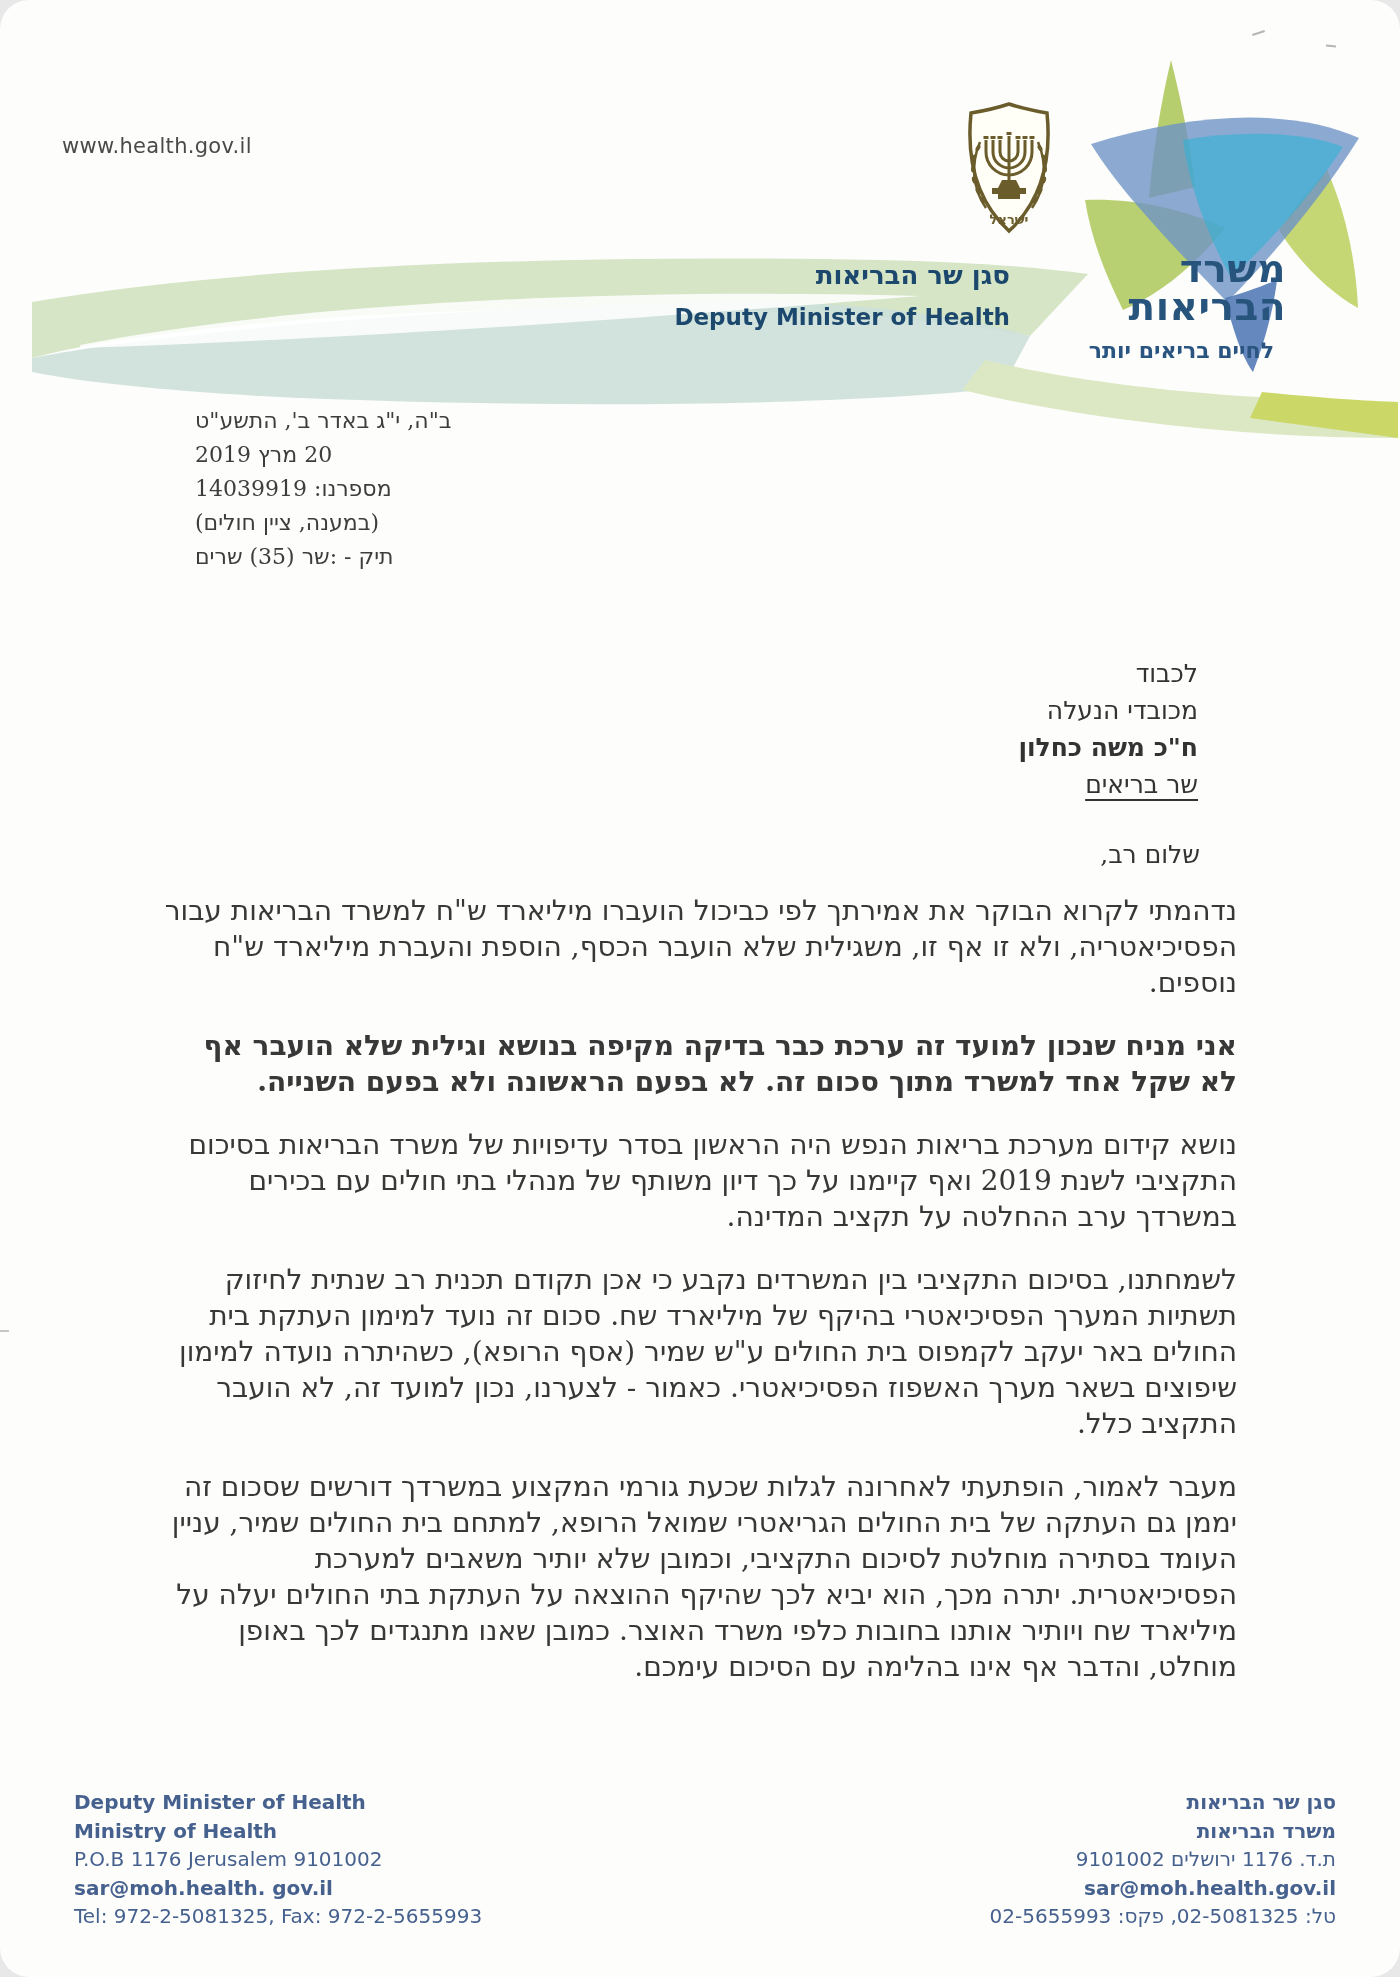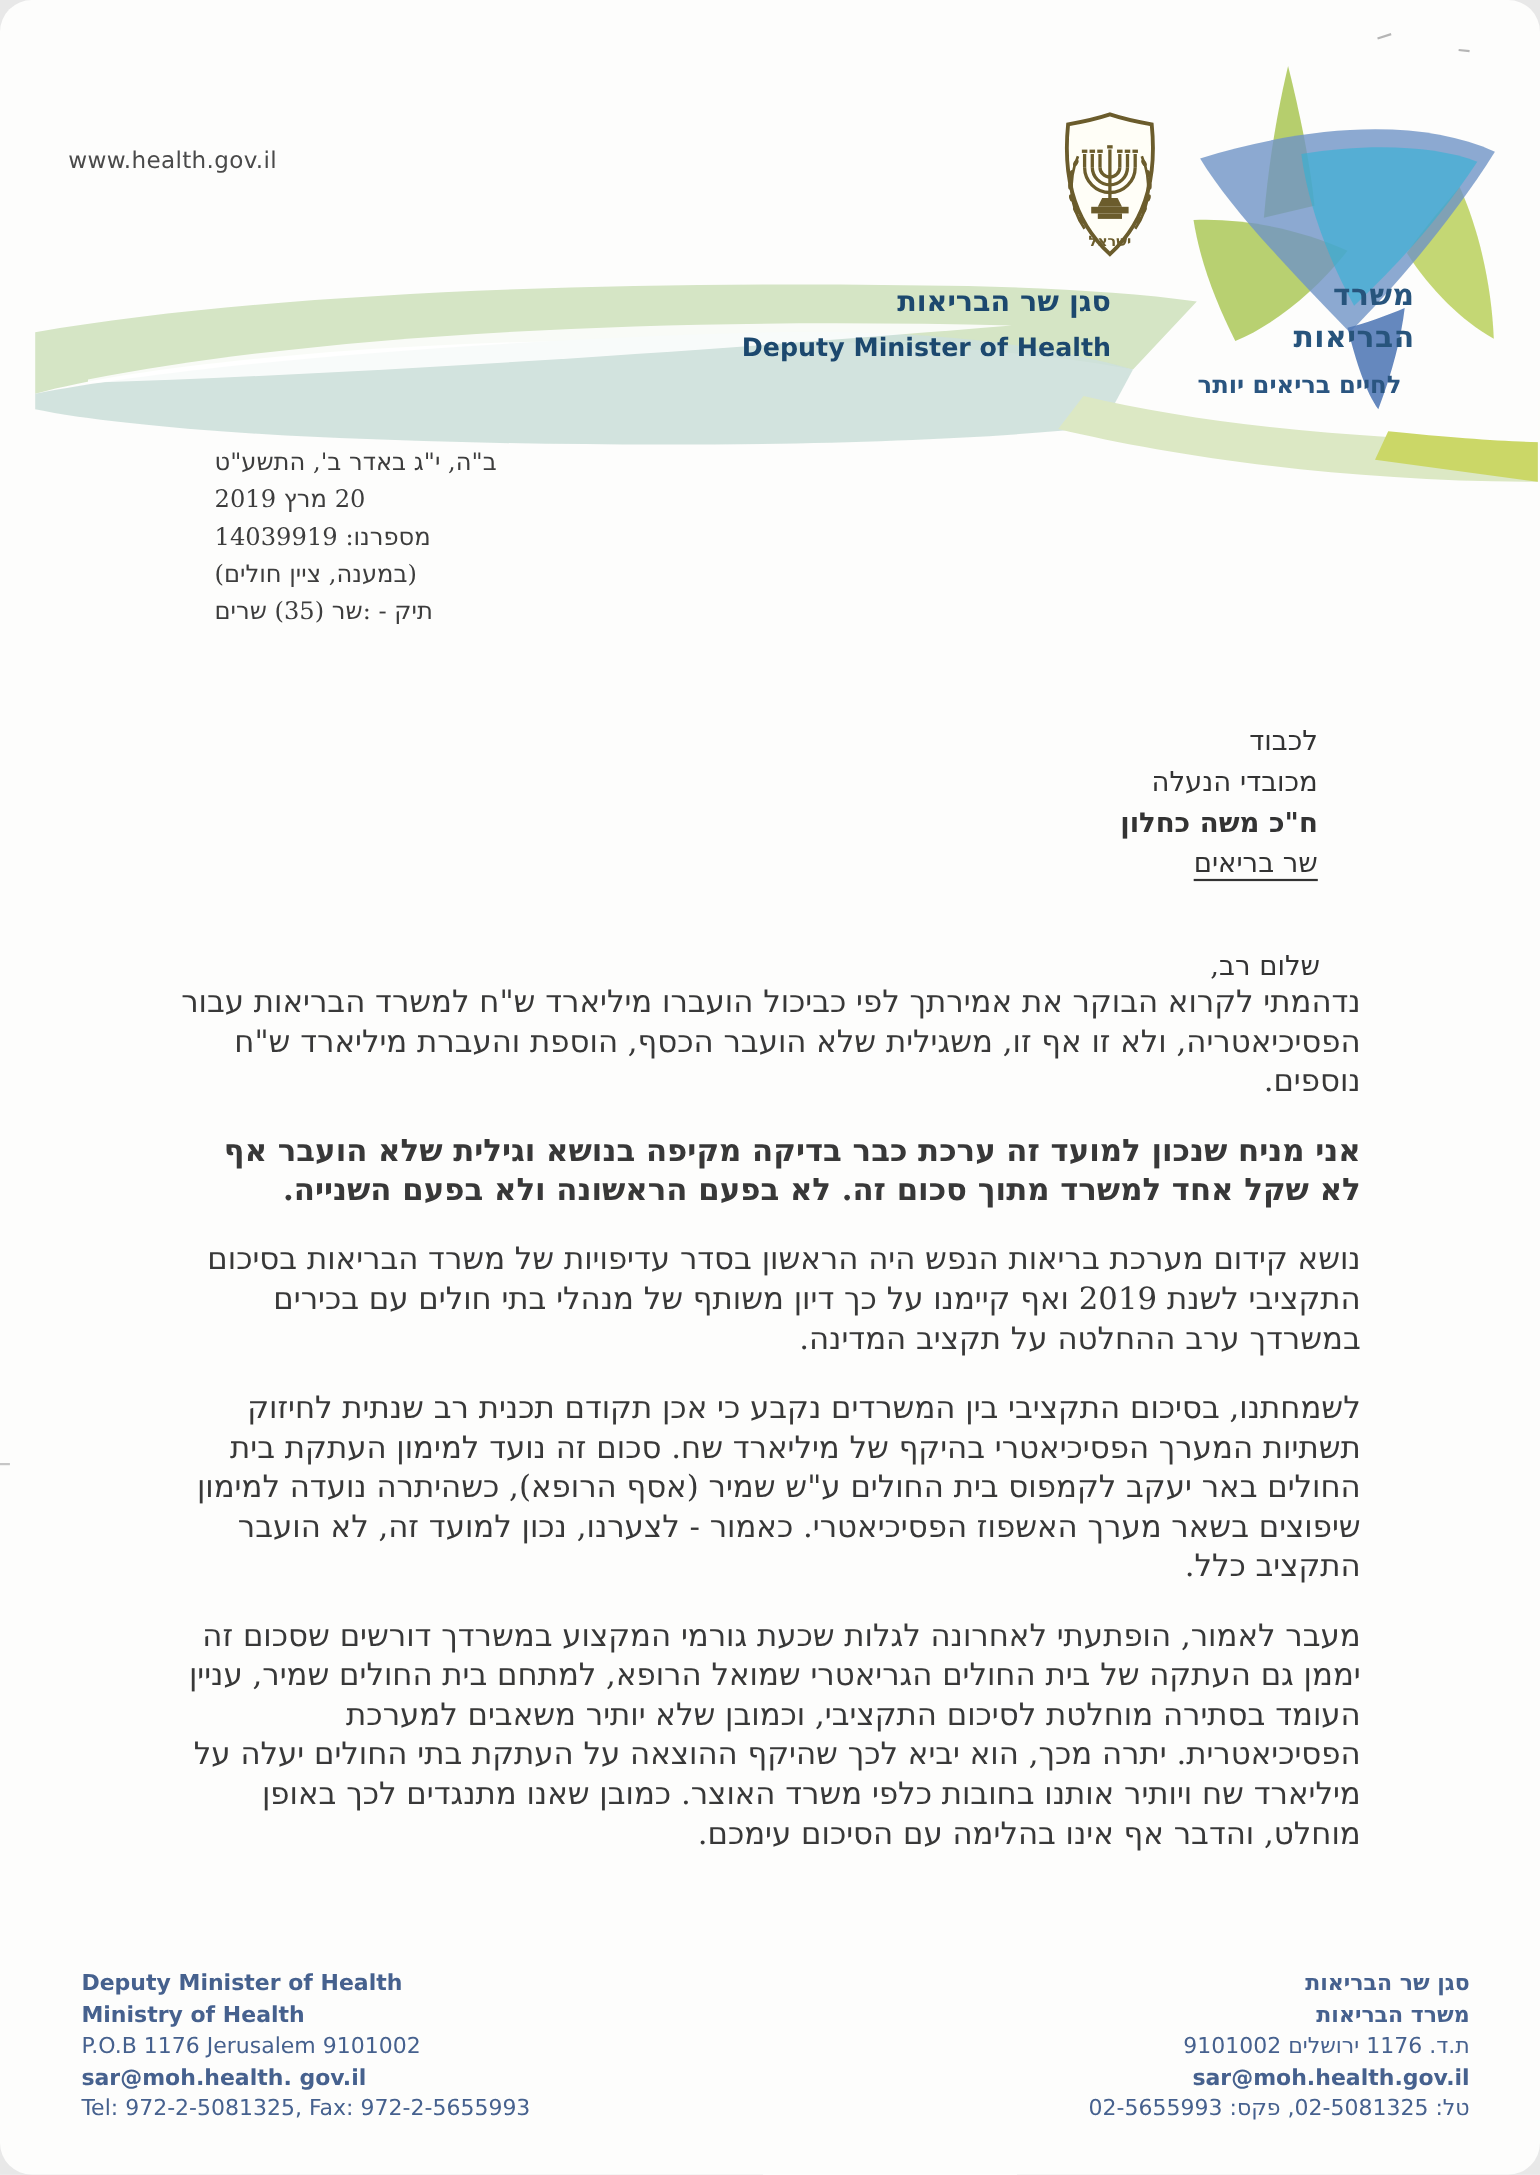--- a/index.html
+++ b/index.html
@@ -8,30 +8,30 @@
     background:#fdfdfc;overflow:hidden;
     font-family:"DejaVu Sans",sans-serif;color:#3a3a3a;border-radius:29px;
   }
   .site-url{position:absolute;left:62px;top:134px;font-size:21px;color:#4a4a4a;letter-spacing:.3px;}
   .wave-svg{position:absolute;left:0;top:240px;}
   .emblem-svg{position:absolute;left:956px;top:100px;}
   .star-svg{position:absolute;left:1075px;top:52px;}
   .dept-he{position:absolute;right:390px;top:260px;direction:rtl;font-size:26px;font-weight:bold;color:#1c486e;}
   .dept-en{position:absolute;right:390px;top:304px;font-size:23px;font-weight:bold;color:#1c486e;}
   .ministry-name{position:absolute;right:114px;top:250px;direction:rtl;text-align:right;
-    font-size:27px;line-height:38px;font-weight:bold;color:#27547c;letter-spacing:.5px;}
+    font-size:39px;line-height:38px;font-weight:bold;color:#27547c;letter-spacing:.5px;}
   .tagline{position:absolute;right:126px;top:338px;direction:rtl;font-size:22px;font-weight:bold;color:#2a5580;}
   .serif{font-family:"DejaVu Serif","DejaVu Sans",serif;}
   .ref-block{position:absolute;left:195px;top:404px;direction:rtl;text-align:left;
     font-size:22px;line-height:34px;color:#3d3d3d;}
   .addressee{position:absolute;right:202px;top:636px;direction:rtl;text-align:right;
     font-size:25px;line-height:37px;color:#333;margin-top:19px;}
   .addr-name{font-weight:bold;}
   .addr-title{text-decoration:underline;text-decoration-thickness:2px;text-underline-offset:6px;}
-  .salutation{position:absolute;right:200px;top:840px;direction:rtl;font-size:25px;color:#333;margin-top:23px;}
+  .salutation{position:absolute;right:200px;top:840px;direction:rtl;font-size:25px;color:#333;}
   .body-text{position:absolute;right:163px;top:893px;width:1078px;direction:rtl;text-align:right;
     font-size:28px;line-height:36px;color:#383838;}
   .body-text p{margin:0 0 27px 0;}
   .body-text p.bold{font-weight:bold;}
   .footer-en{position:absolute;left:74px;top:1788px;font-size:20px;line-height:28.5px;color:#46618e;}
   .footer-he{position:absolute;right:64px;top:1788px;direction:rtl;text-align:right;
     font-size:20px;line-height:28.5px;color:#46618e;}
   .fbold{font-weight:bold;}
   .speck{position:absolute;border-top:2px solid #8f8f8f;opacity:.65;}
   .speck1{left:1252px;top:32px;width:13px;transform:rotate(-18deg);}

